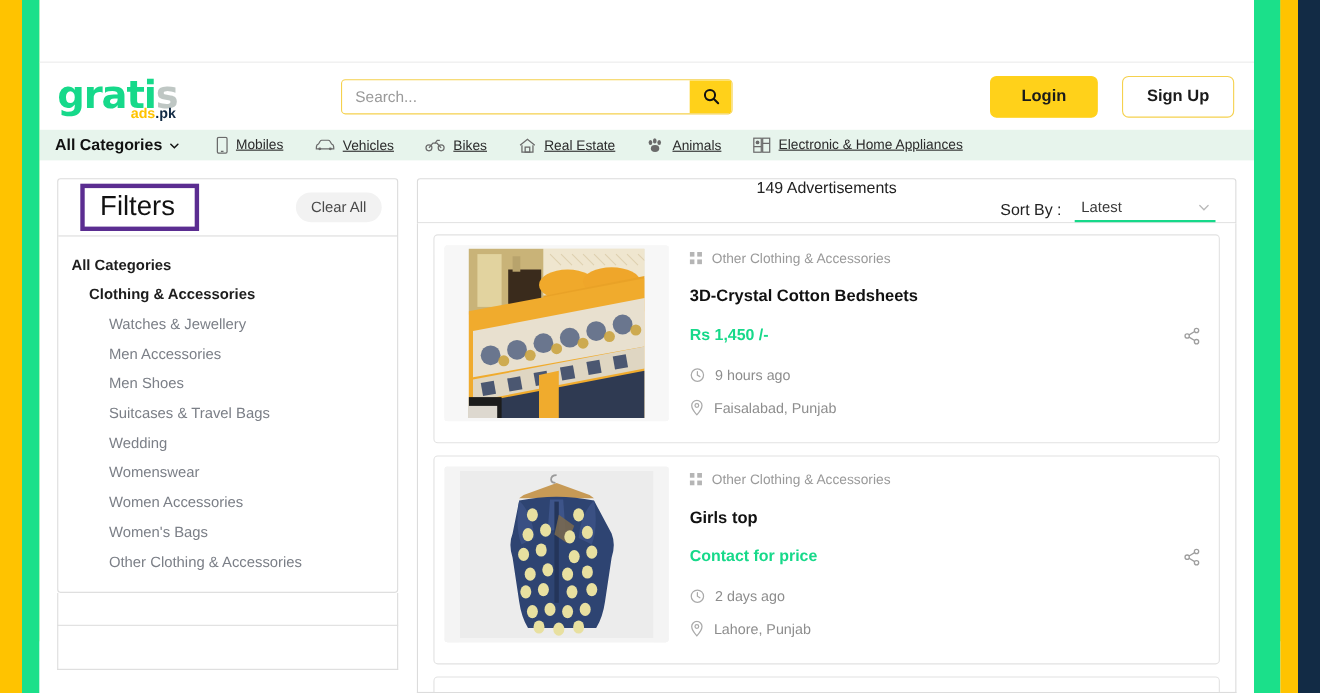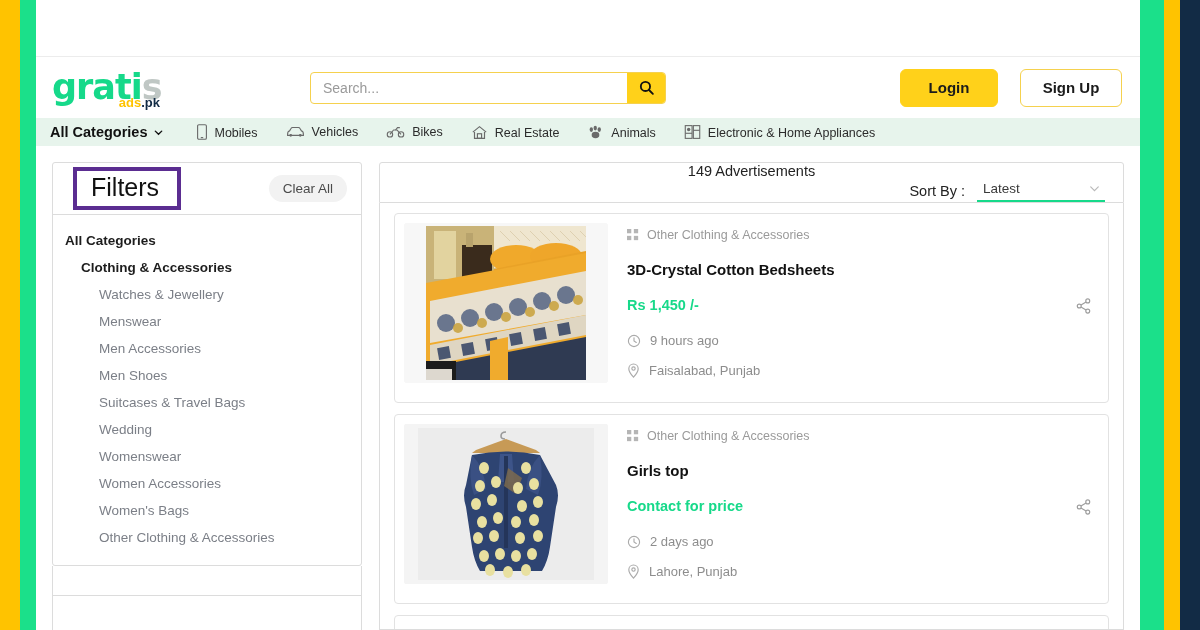--- a/index.html
+++ b/index.html
@@ -142,25 +142,26 @@
     font-size: 12.5px;
   }
   .catnav-all {
     display: flex; align-items: center; gap: 5px;
     font-size: 14.5px; font-weight: 700; color: #111;
     padding-right: 18px;
     cursor: pointer;
     white-space: nowrap;
   }
   .catnav-item {
-    display: flex; align-items: flex-end; gap: 7px;
+    display: flex; align-items: flex-start; gap: 7px;
     padding: 0 14px;
     color: #2b2b2b;
     cursor: pointer;
     white-space: nowrap;
+    text-decoration: underline;
   }
   .catnav-item .ic { display:flex; align-items:center; color:#6a6a6a; }
   .chev { display:inline-block; }
 
   
   .body-area {
     flex: 1 1 auto;
     display: flex;
     gap: 17px;
     padding: 16px 16px 0 16px;
@@ -429,21 +430,20 @@
           <div class="filters-head">
             <div class="filters-title-box">
               <span class="filters-title">Filters</span>
             </div>
             <button class="clear-all">Clear All</button>
           </div>
           <div class="cat-list">
             <div class="cat-l0">All Categories</div>
             <div class="cat-l1">Clothing &amp; Accessories</div>
             <div class="cat-l2">Watches &amp; Jewellery</div>
-            <div class="cat-l2">Menswear</div>
             <div class="cat-l2">Men Accessories</div>
             <div class="cat-l2">Men Shoes</div>
             <div class="cat-l2">Suitcases &amp; Travel Bags</div>
             <div class="cat-l2">Wedding</div>
             <div class="cat-l2">Womenswear</div>
             <div class="cat-l2">Women Accessories</div>
             <div class="cat-l2">Women's Bags</div>
             <div class="cat-l2">Other Clothing &amp; Accessories</div>
           </div>
         </div>

